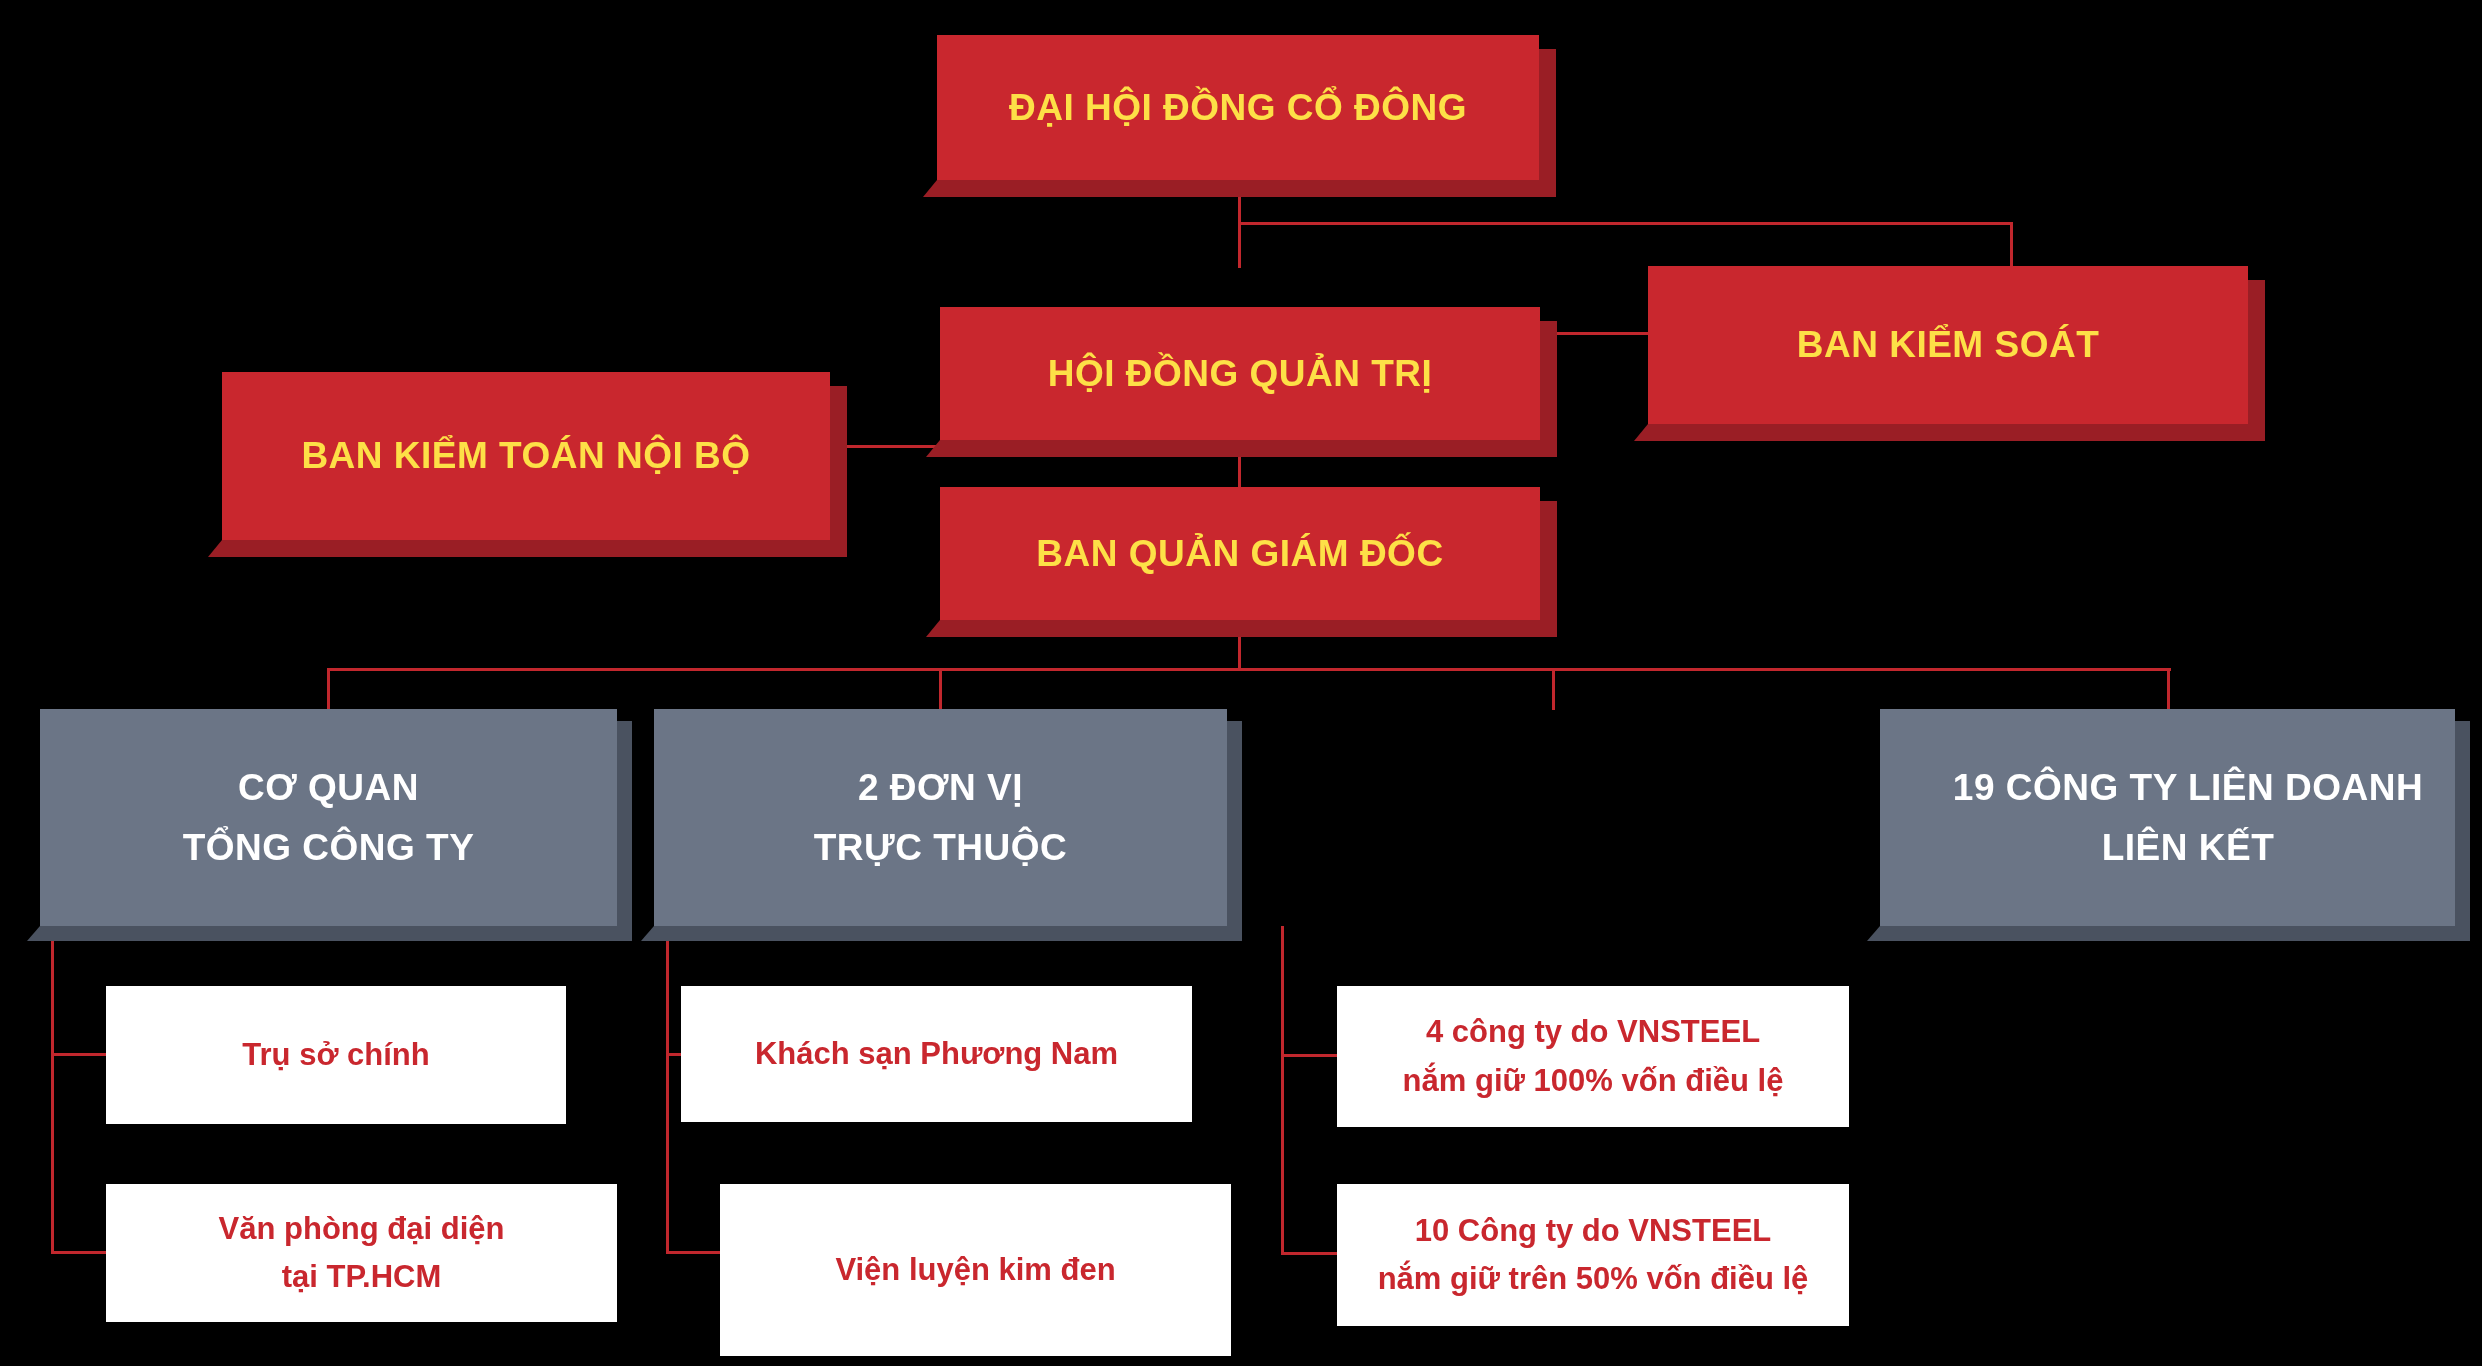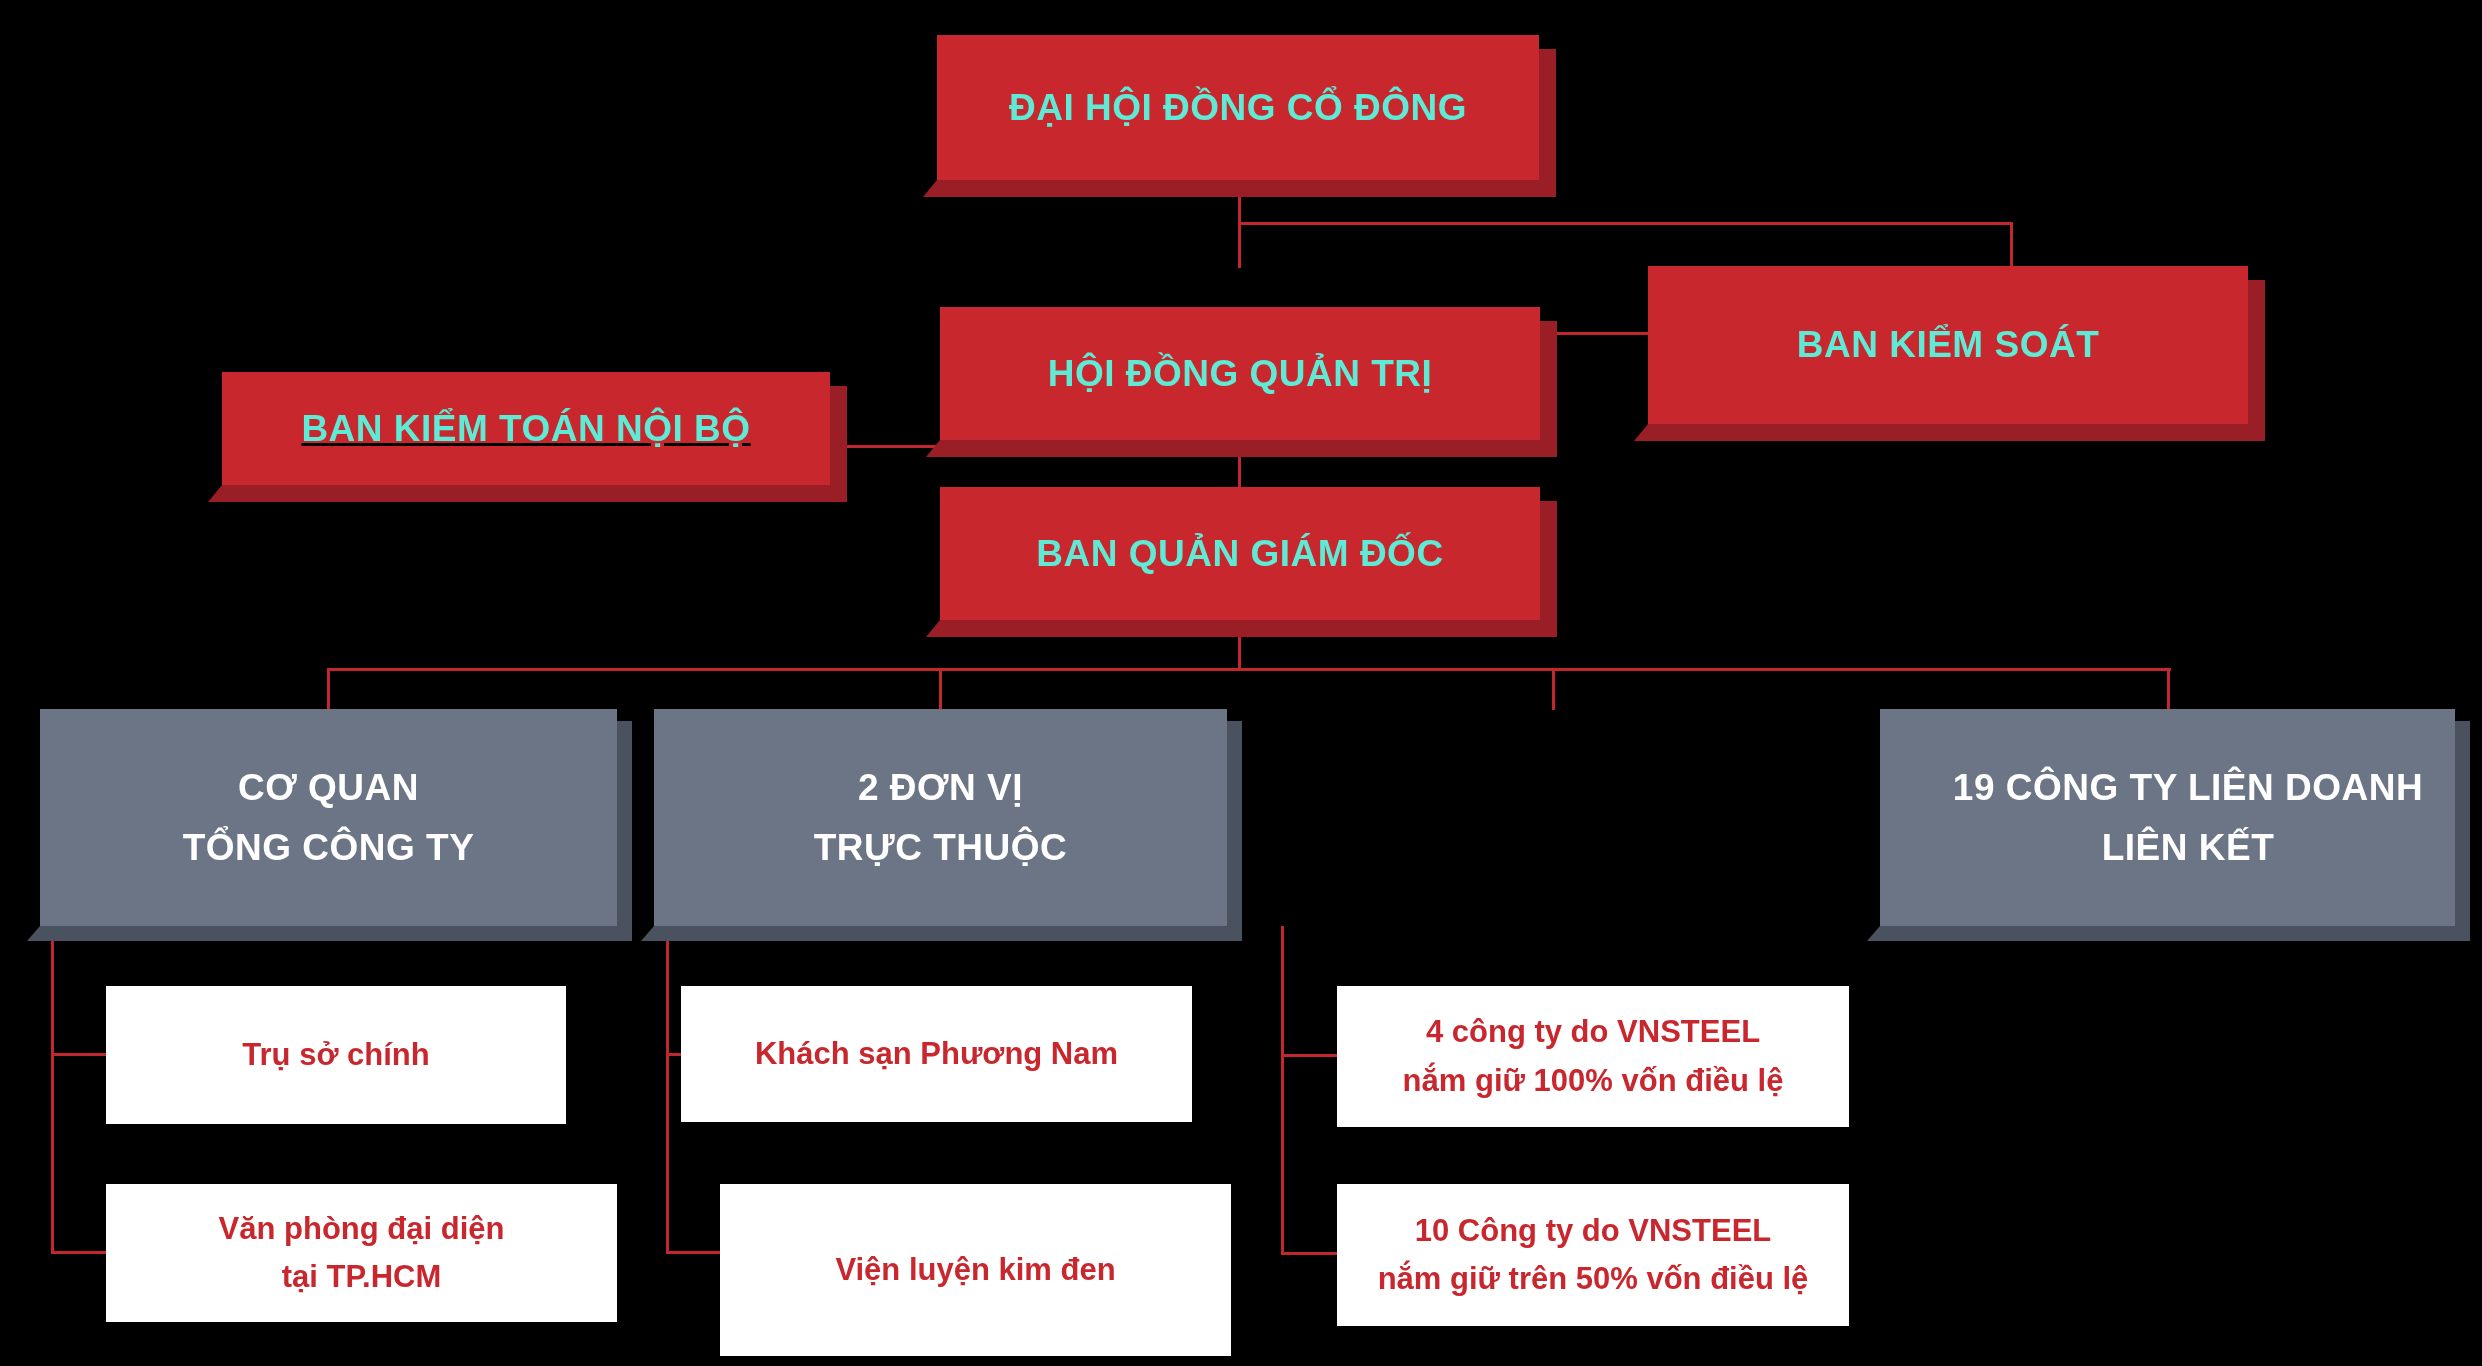--- a/index.html
+++ b/index.html
@@ -42,21 +42,21 @@
   .box3d-g::after{
     content:"";position:absolute;left:-13px;right:-15px;bottom:-15px;height:15px;
     background:var(--gray-dark);
     clip-path:polygon(13px 0,100% 0,100% 100%,0 100%);
   }
   .box-white{background:#fff;}
   .lbl{
     white-space:pre-line;
     font-weight:bold;
   }
-  .lbl-red{color:#5eead4;font-size:37px;letter-spacing:.5px;line-height:1.45;}
+  .lbl-red{color:#fde047;font-size:37px;letter-spacing:.5px;line-height:1.45;}
   .lbl-gray{color:#fff;font-size:37px;letter-spacing:.5px;line-height:1.62;}
   .lbl-white{color:var(--red);font-size:31px;line-height:1.55;}
   .ln{position:absolute;background:var(--line);}
 </style>
 </head>
 <body>
 
 <div class="canvas">
 
   <div class="ln" style="left:1238px;top:180px;width:3px;height:88px;"></div>
@@ -89,21 +89,21 @@
   </div>
 
   <div class="node box3d" style="left:940px;top:267px;width:600px;height:133px;margin-top:40px;">
     <span class="lbl lbl-red">HỘI ĐỒNG QUẢN TRỊ</span>
   </div>
 
   <div class="node box3d" style="left:1648px;top:266px;width:600px;height:158px;">
     <span class="lbl lbl-red">BAN KIỂM SOÁT</span>
   </div>
 
-  <div class="node box3d" style="left:222px;top:372px;width:608px;height:113px;text-decoration:underline;">
+  <div class="node box3d" style="left:222px;top:372px;width:608px;height:168px;">
     <span class="lbl lbl-red">BAN KIỂM TOÁN NỘI BỘ</span>
   </div>
 
   <div class="node box3d" style="left:940px;top:487px;width:600px;height:133px;">
     <span class="lbl lbl-red">BAN QUẢN GIÁM ĐỐC</span>
   </div>
 
   <div class="node box3d-g" style="left:40px;top:709px;width:577px;height:217px;">
     <span class="lbl lbl-gray">CƠ QUAN
 TỔNG CÔNG TY</span>

